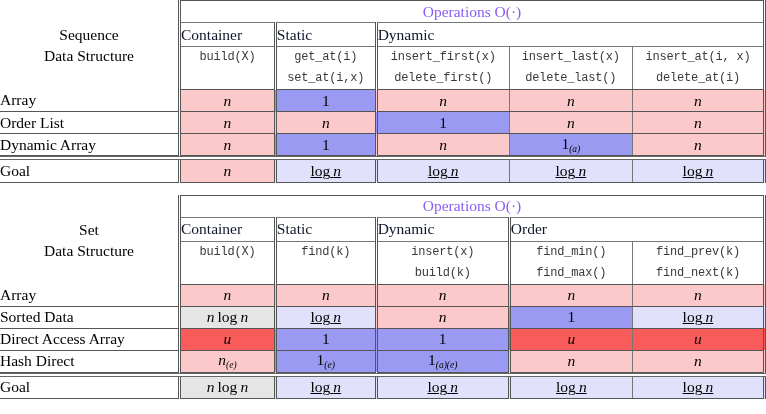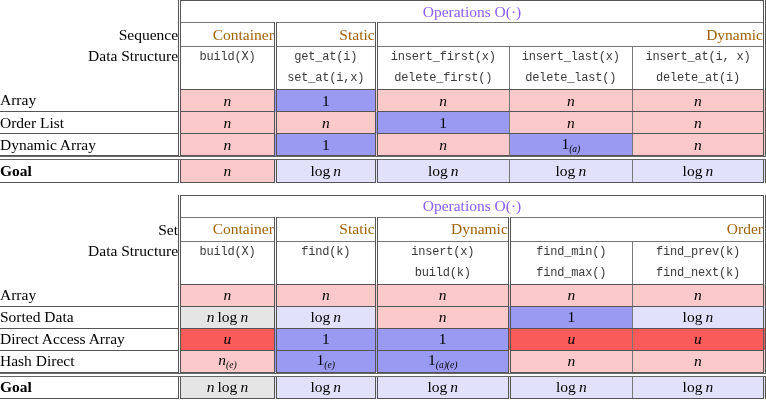--- a/index.html
+++ b/index.html
@@ -29,39 +29,39 @@
   .sgl-left     { border-left: 1px solid #777; }
 
   
   .rowlabel {
     text-align: left;
     padding-left: 6px;
     font-size: 15.5px;
     color: #000;
     white-space: nowrap;
   }
-  .rowlabel.bold { font-weight: bold; }
+  .rowlabel.bold { font-weight: normal; }
   .corner {
-    text-align: right;
+    text-align: center;
     padding-left: 6px;
     font-size: 15.5px;
     line-height: 21px;
     vertical-align: middle;
     color:#000;
   }
   .grouphdr {
     text-align: center;
     font-size: 15.5px;
     color:#8b5cf6;
     height: 22px;
   }
   .colhdr {
-    text-align: right;
-    font-size: 15.5px;
-    color:#a16207;
+    text-align: left;
+    font-size: 15.5px;
+    color:#0f172a;
     height: 24px;
   }
   .opname {
     text-align: center;
     font-family: "Liberation Mono", "DejaVu Sans Mono", monospace;
     font-size: 12px;
     color: #3a3a3a;
     height: 21px;
     letter-spacing: -0.2px;
   }
@@ -73,21 +73,21 @@
     font-style: italic;
   }
   .val .fn { font-style: normal; }
   .val .sub { font-size: 9.5px; font-style: italic; vertical-align: -0.35em; }
   .val .varn { font-style: italic; }
   .val .one { font-style: normal; }
 
   
   .c-pink   { background: #fbc9c9; }
   .c-blue   { background: #9a9af2; }
-  .c-lav    { background: #e1e1fb; }
+  .c-lav    { background: #e1e1fb; text-decoration: underline; }
   .c-red    { background: #f95b5b; }
   .c-salmon { background: #e5e5e5; }
 
   .spacer { height: 12px; background:#fff; }
   .dblrule { height: 4px; border-top: 1.2px solid #666; border-bottom: 1.2px solid #666; background:#fff;}
 </style>
 </head>
 <body>
 
 <div class="page">

